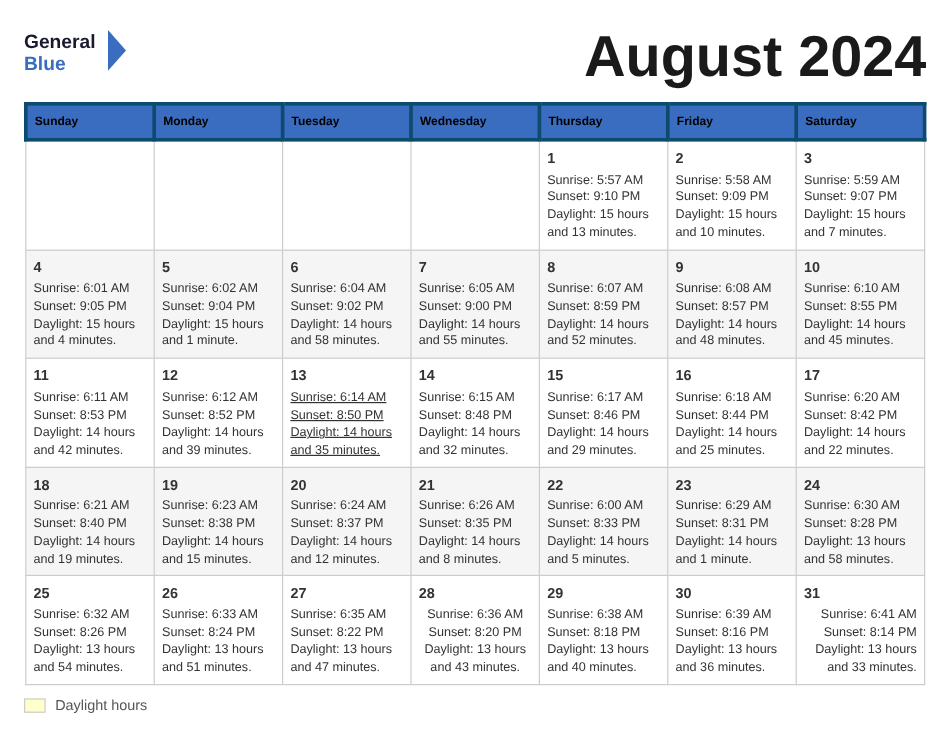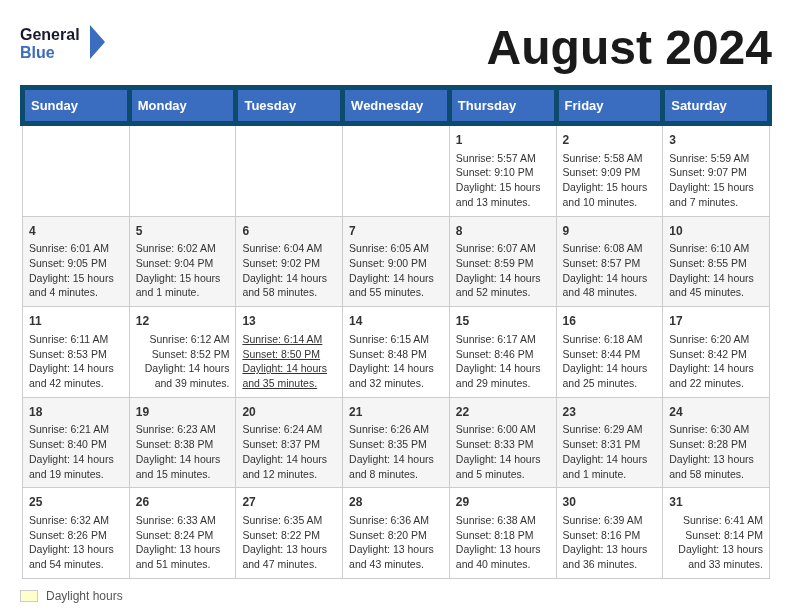--- a/index.html
+++ b/index.html
@@ -34,26 +34,26 @@
       font-size: 16px;
       color: #333;
     }
     .calendar {
       width: 100%;
       border-collapse: collapse;
       font-size: 11px;
     }
     .calendar th {
       background: #3a6cbf;
-      color: #ffffff;
-      font-size: 13px;
+      color: #000000;
+      font-size: 10px;
       font-weight: bold;
       padding: 8px 6px;
       text-align: left;
-      border: 5px solid #0c4a6e;
+      border: 3px solid #0c4a6e;
     }
     .calendar td {
       vertical-align: top;
       padding: 6px 6px;
       border: 1px solid #ccc;
       width: calc(100% / 7);
       min-height: 80px;
       background: #fff;
       color: #333;
       line-height: 1.4;
@@ -203,21 +203,21 @@
       <tr>
         <td>
           <span class="day-num">11</span>
           <div class="day-info" style="white-space: pre-line;">Sunrise: 6:11 AM
 Sunset: 8:53 PM
 Daylight: 14 hours
 and 42 minutes.</div>
         </td>
         <td>
           <span class="day-num">12</span>
-          <div class="day-info" style="white-space: pre-line; text-align: right;">Sunrise: 6:12 AM
+          <div class="day-info" style="white-space: pre-line;">Sunrise: 6:12 AM
 Sunset: 8:52 PM
 Daylight: 14 hours
 and 39 minutes.</div>
         </td>
         <td>
           <span class="day-num">13</span>
           <div class="day-info" style="white-space: pre-line; text-decoration: underline;">Sunrise: 6:14 AM
 Sunset: 8:50 PM
 Daylight: 14 hours
 and 35 minutes.</div>
@@ -319,21 +319,21 @@
         </td>
         <td>
           <span class="day-num">27</span>
           <div class="day-info" style="white-space: pre-line;">Sunrise: 6:35 AM
 Sunset: 8:22 PM
 Daylight: 13 hours
 and 47 minutes.</div>
         </td>
         <td>
           <span class="day-num">28</span>
-          <div class="day-info" style="white-space: pre-line;">Sunrise: 6:36 AM
+          <div class="day-info" style="white-space: pre-line; text-align: center;">Sunrise: 6:36 AM
 Sunset: 8:20 PM
 Daylight: 13 hours
 and 43 minutes.</div>
         </td>
         <td>
           <span class="day-num">29</span>
           <div class="day-info" style="white-space: pre-line;">Sunrise: 6:38 AM
 Sunset: 8:18 PM
 Daylight: 13 hours
 and 40 minutes.</div>

